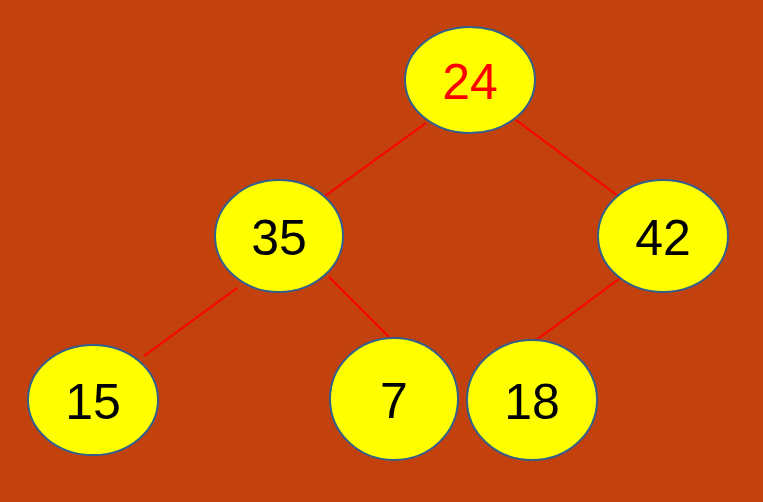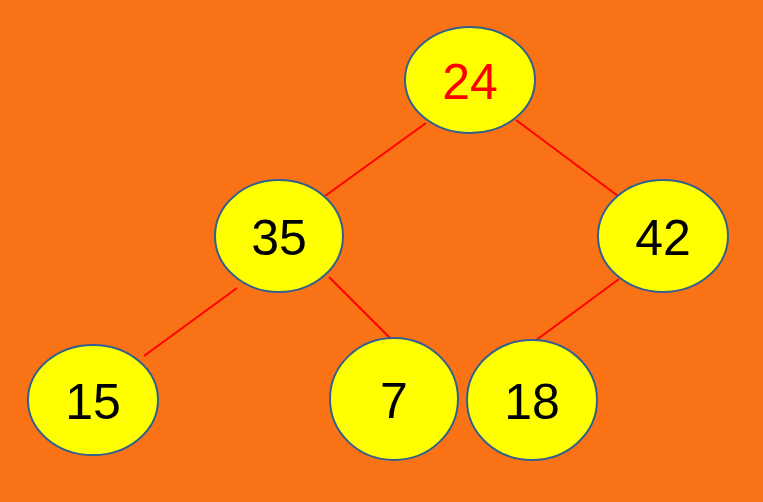--- a/index.html
+++ b/index.html
@@ -35,21 +35,21 @@
   .node-label {
     font-family: "Liberation Sans", sans-serif;
     text-anchor: middle;
     dominant-baseline: central;
     font-weight: 400;
   }
 </style>
 </head>
 <body>
 
-<div id="diagram-canvas" style="width: 763px; height: 502px; background: #f97316;">
+<div id="diagram-canvas" style="width: 763px; height: 502px; background: #c2410c;">
   <svg id="tree-svg" viewBox="0 0 763 502" xmlns="http://www.w3.org/2000/svg" style="width: 763px; height: 502px;">
     <g id="edges-group">
         <line x1="426" y1="123" x2="325" y2="196" stroke="#FF0000" stroke-width="2" class="tree-edge"></line>
         <line x1="516" y1="120" x2="622" y2="199" stroke="#FF0000" stroke-width="2" class="tree-edge"></line>
         <line x1="237" y1="288" x2="144" y2="356" stroke="#FF0000" stroke-width="2" class="tree-edge"></line>
         <line x1="329" y1="277" x2="391" y2="339" stroke="#FF0000" stroke-width="2" class="tree-edge"></line>
         <line x1="619" y1="279" x2="535" y2="341" stroke="#FF0000" stroke-width="2" class="tree-edge"></line>
       </g>
     <g id="nodes-group">
         <g>

